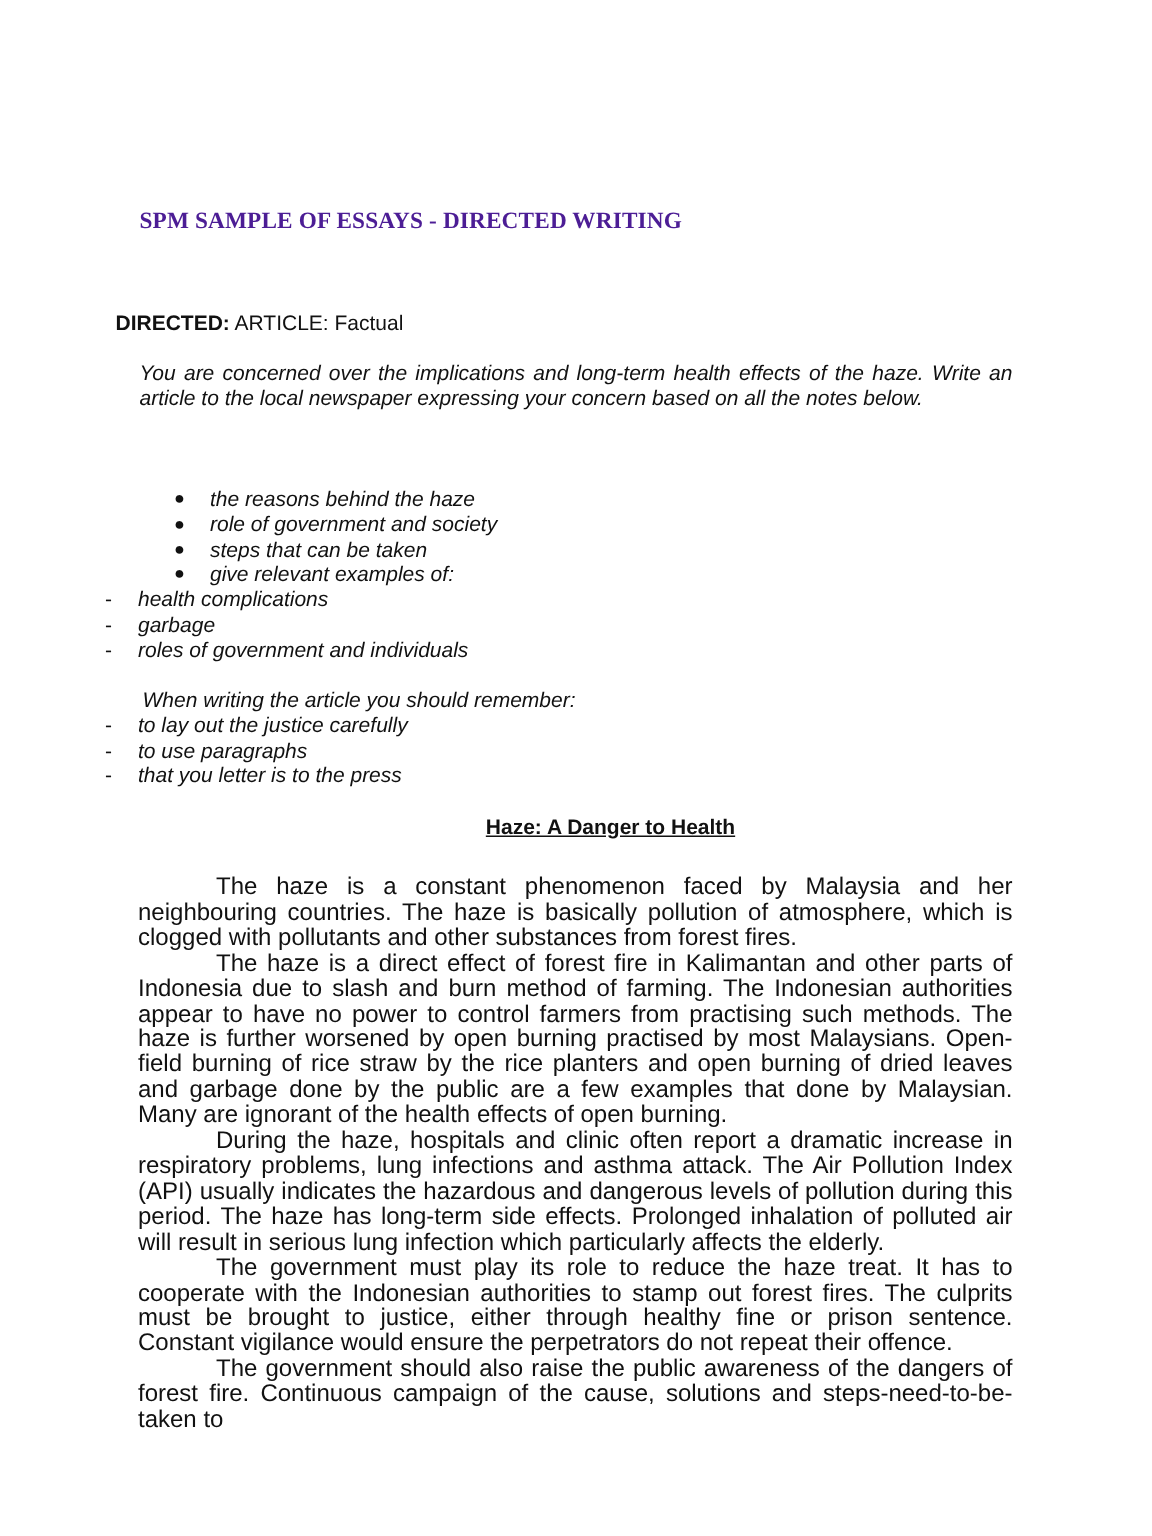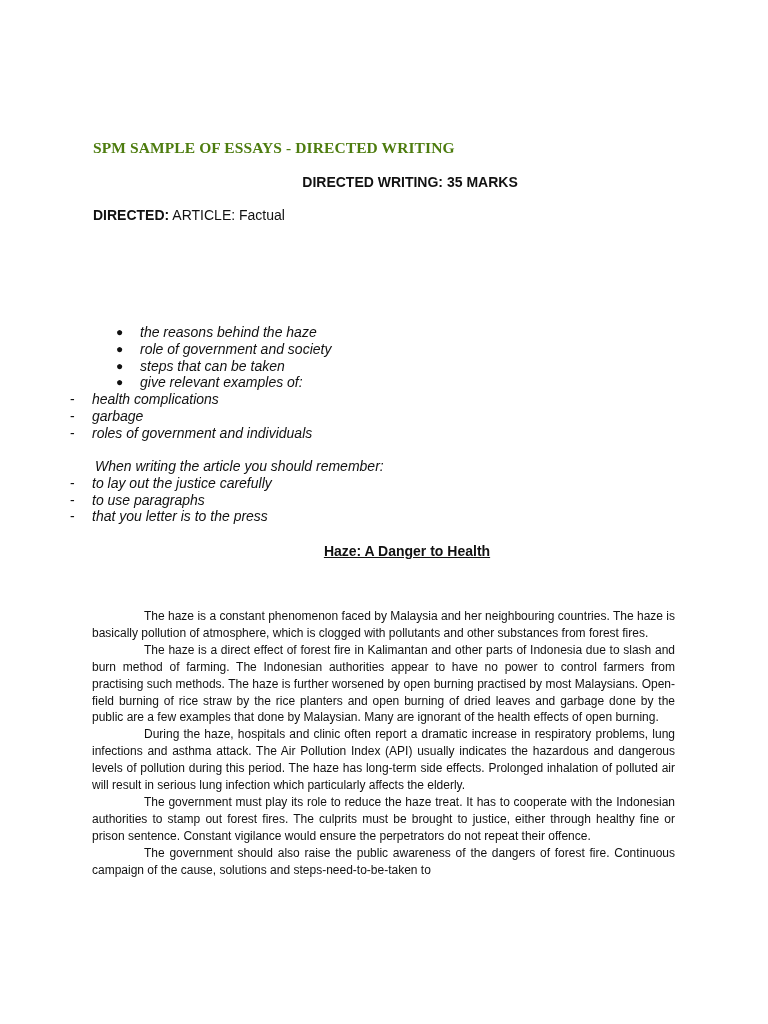--- a/index.html
+++ b/index.html
@@ -2,55 +2,55 @@
 <html><head>
 <meta charset="utf-8">
 <style>
   html, body { margin: 0; padding: 0; background: #ffffff; }
   body { width: 768px; height: 1024px; position: relative; overflow: hidden; color: #111; }
   .page { position: absolute; left: 0; top: 0; width: 768px; height: 1024px; background: #fff; }
   .sans { font-family: "Liberation Sans", sans-serif; }
   .serif { font-family: "Liberation Serif", serif; }
 
   .site-title { position: absolute; left: 93px; top: 84px; font-size: 30px; font-weight: bold; color: #1a1aa6; text-decoration: underline; text-decoration-thickness: 2px; text-underline-offset: 3px; cursor: pointer; }
-  .subtitle { position: absolute; left: 93px; top: 139px; font-size: 15.5px; font-weight: bold; color: #4d7c0f; letter-spacing: 0.1px; }
+  .subtitle { position: absolute; left: 93px; top: 139px; font-size: 15.5px; font-weight: bold; color: #4c1d95; letter-spacing: 0.1px; }
   .marks { position: absolute; left: 0; width: 768px; top: 174px; text-align: center; font-size: 14px; font-weight: bold; padding-left: 52px; box-sizing: border-box; }
-  .directed { position: absolute; left: 93px; top: 207px; font-size: 14px; }
+  .directed { position: absolute; left: 77px; top: 207px; font-size: 14px; }
   .directed b { font-weight: bold; }
 
   .task { position: absolute; left: 93px; top: 240px; width: 582px; font-size: 14px; font-style: italic; line-height: 16.5px; text-align: justify; }
 
   .bullets { position: absolute; left: 0; top: 324px; font-size: 14px; font-style: italic; line-height: 16.8px; }
   .bullet-row { position: relative; height: 16.8px; }
   .bullet-dot { position: absolute; left: 116px; top: 0; font-style: normal; font-size: 12px; }
   .bullet-text { position: absolute; left: 140px; top: 0; white-space: nowrap; }
   .dash { position: absolute; left: 70px; top: 0; font-style: normal; }
   .dash-text { position: absolute; left: 92px; top: 0; white-space: nowrap; }
 
   .remember { position: absolute; left: 0; top: 458px; font-size: 14px; font-style: italic; line-height: 16.8px; }
   .remember-head { position: absolute; left: 95px; top: 0; white-space: nowrap; }
 
   .essay-title { position: absolute; left: 0; width: 768px; top: 543px; text-align: center; font-size: 14px; font-weight: bold; padding-left: 46px; box-sizing: border-box; }
   .essay-title span { text-decoration: underline; }
 
-  .essay { position: absolute; left: 92px; top: 608px; width: 583px; font-size: 12px; line-height: 16.9px; text-align: justify; }
+  .essay { position: absolute; left: 92px; top: 584px; width: 583px; font-size: 16px; line-height: 16.9px; text-align: justify; }
   .essay p { margin: 0; text-indent: 52px; }
 </style>
 </head>
 <body>
 
 <div class="page">
 
 
   <div class="subtitle serif">SPM SAMPLE OF ESSAYS - DIRECTED WRITING</div>
 
-  <div class="marks sans">DIRECTED WRITING: 35 MARKS</div>
 
   <div class="directed sans"><b>DIRECTED:</b><span> ARTICLE: Factual</span></div>
 
+  <div class="task sans">You are concerned over the implications and long-term health effects of the haze. Write an article to the local newspaper expressing your concern based on all the notes below.</div>
 
   <div class="bullets sans">
     <div class="bullet-row">
       <span class="bullet-dot">●</span>
       <span class="bullet-text">the reasons behind the haze</span>
     </div>
     <div class="bullet-row">
       <span class="bullet-dot">●</span>
       <span class="bullet-text">role of government and society</span>
     </div>

